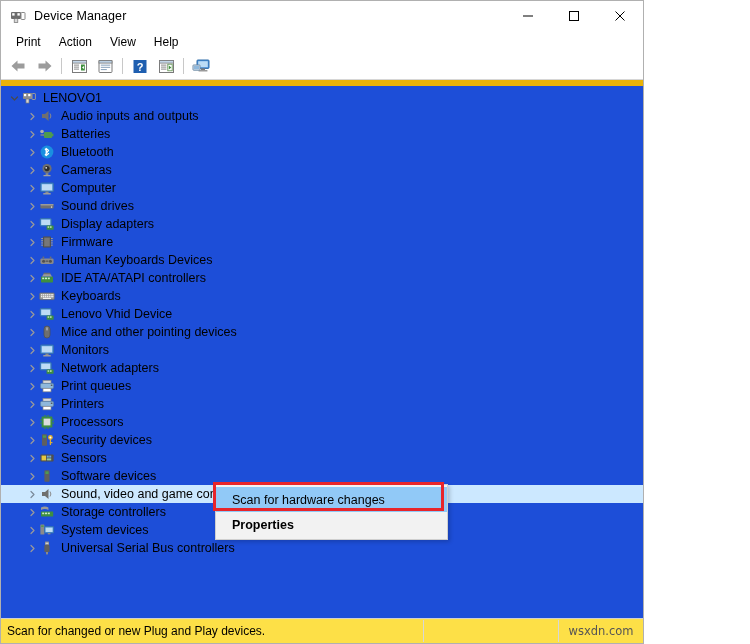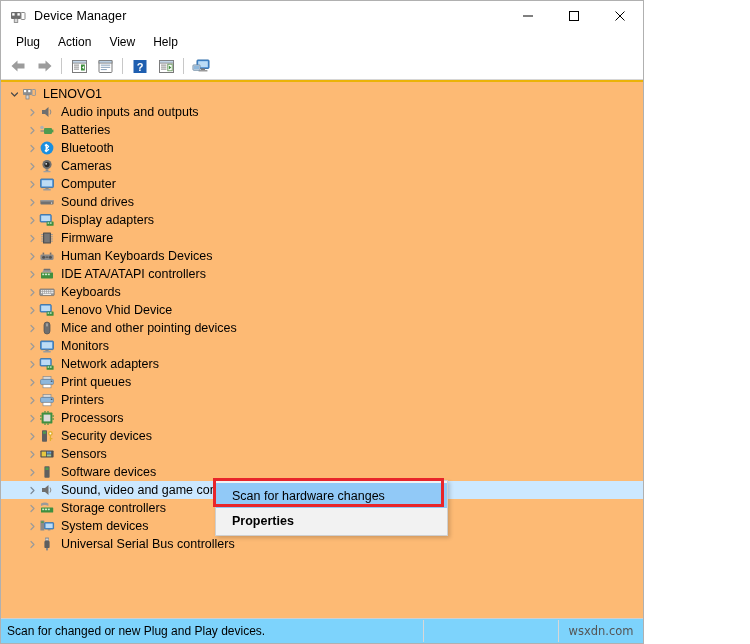--- a/index.html
+++ b/index.html
@@ -103,22 +103,22 @@
     width: 1px;
     height: 16px;
     background: #c8c8c8;
     margin: 0 4px;
   }
 
   
   .pane {
     flex: 1 1 auto;
     position: relative;
-    background: #fdba74;
-    border-top: 2px solid #eab308;
+    background: #1d4ed8;
+    border-top: 6px solid #eab308;
     overflow: hidden;
   }
   .tree {
     padding-top: 3px;
     position: relative;
   }
   .row {
     height: 18px;
     display: flex;
     align-items: center;
@@ -183,21 +183,21 @@
     border: 3px solid #e8252a;
     box-sizing: border-box;
     z-index: 50;
     pointer-events: none;
   }
 
   
   .statusbar {
     height: 24px;
     flex: none;
-    background: #7dd3fc;
+    background: #fde047;
     border-top: 1px solid #d0d0d0;
     display: flex;
     align-items: center;
     position: relative;
   }
   .status-text {
     font-size: 12px;
     padding-left: 6px;
     color: #000000;
     flex: 1 1 auto;
@@ -256,21 +256,21 @@
       <div class="wcbtn">
         <svg width="12" height="12" viewBox="0 0 12 12">
             <line x1="1.5" y1="1.5" x2="10.5" y2="10.5" stroke="#000" stroke-width="1"></line>
             <line x1="10.5" y1="1.5" x2="1.5" y2="10.5" stroke="#000" stroke-width="1"></line>
           </svg>
       </div>
     </div>
   </div>
 
   <div class="menubar">
-    <div class="menuitem">Plug</div>
+    <div class="menuitem">Print</div>
     <div class="menuitem">Action</div>
     <div class="menuitem">View</div>
     <div class="menuitem">Help</div>
   </div>
 
   <div class="toolbar">
     <div class="tbtn">
       <svg width="17" height="14" viewBox="0 0 17 14">
         <path d="M7.5 1.5 L1.5 7 L7.5 12.5 L7.5 9.5 L14.5 9.5 L14.5 4.5 L7.5 4.5 Z" fill="#9c9c9c"></path>
       </svg>

